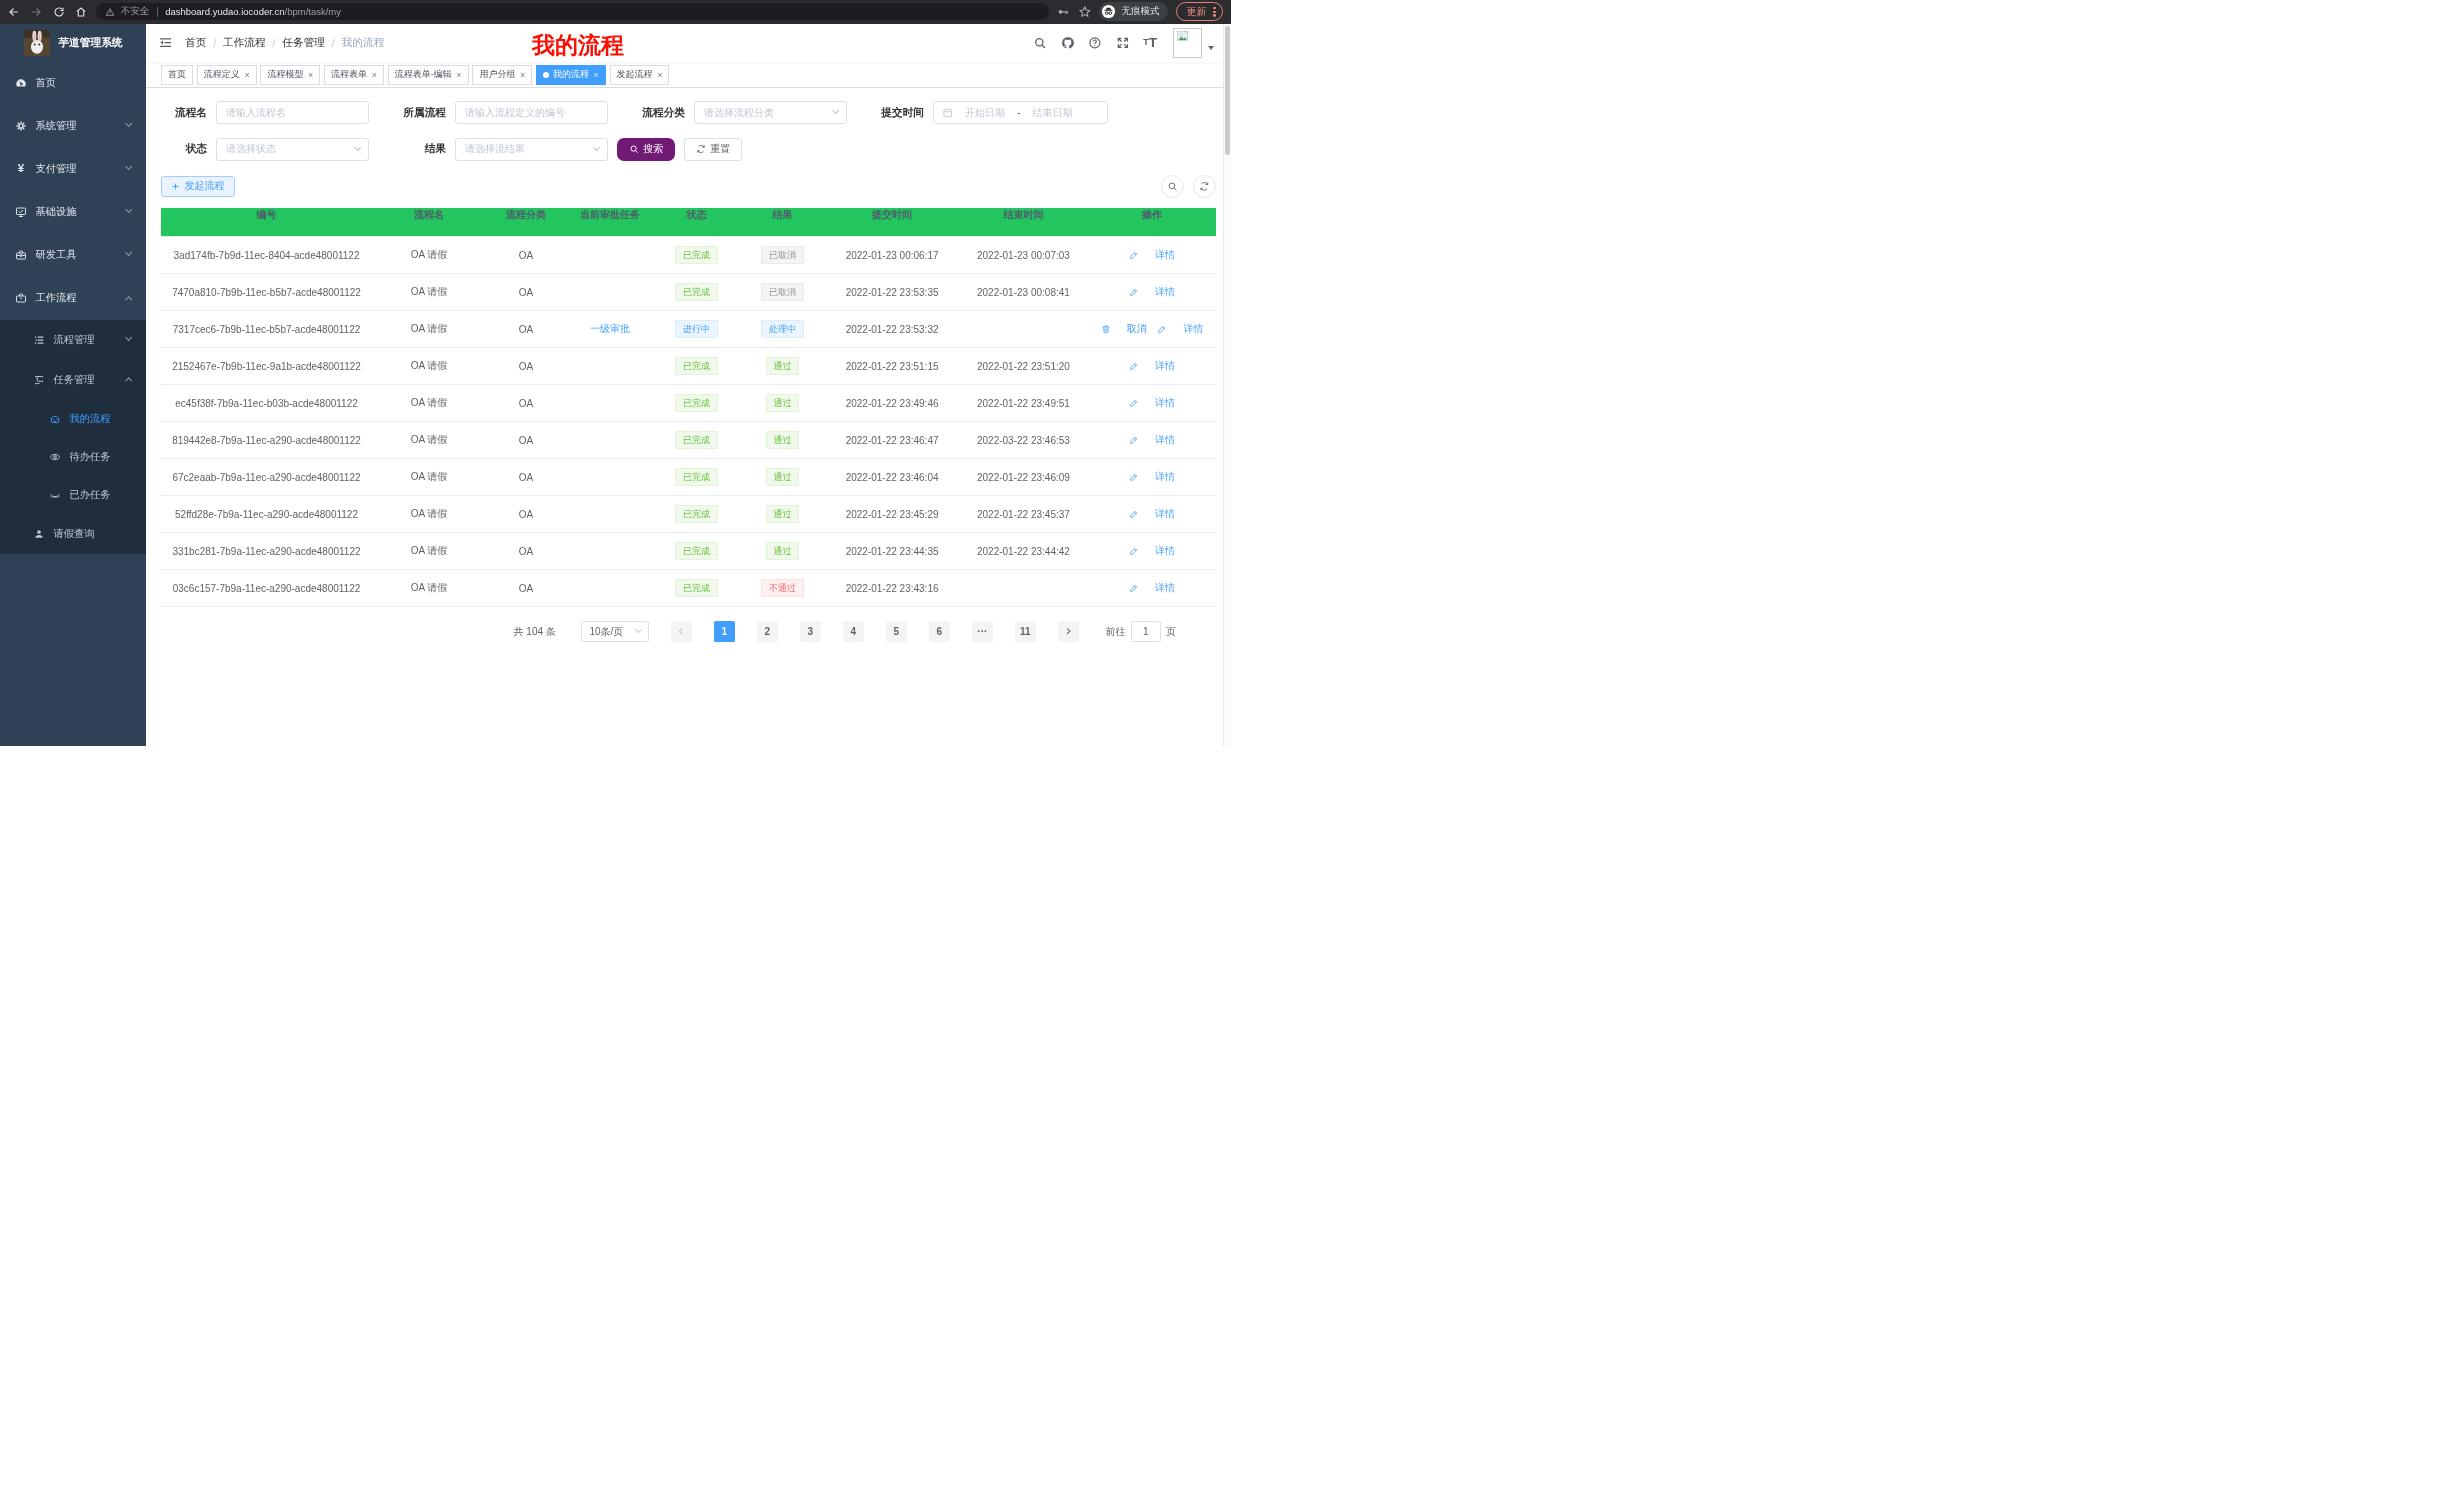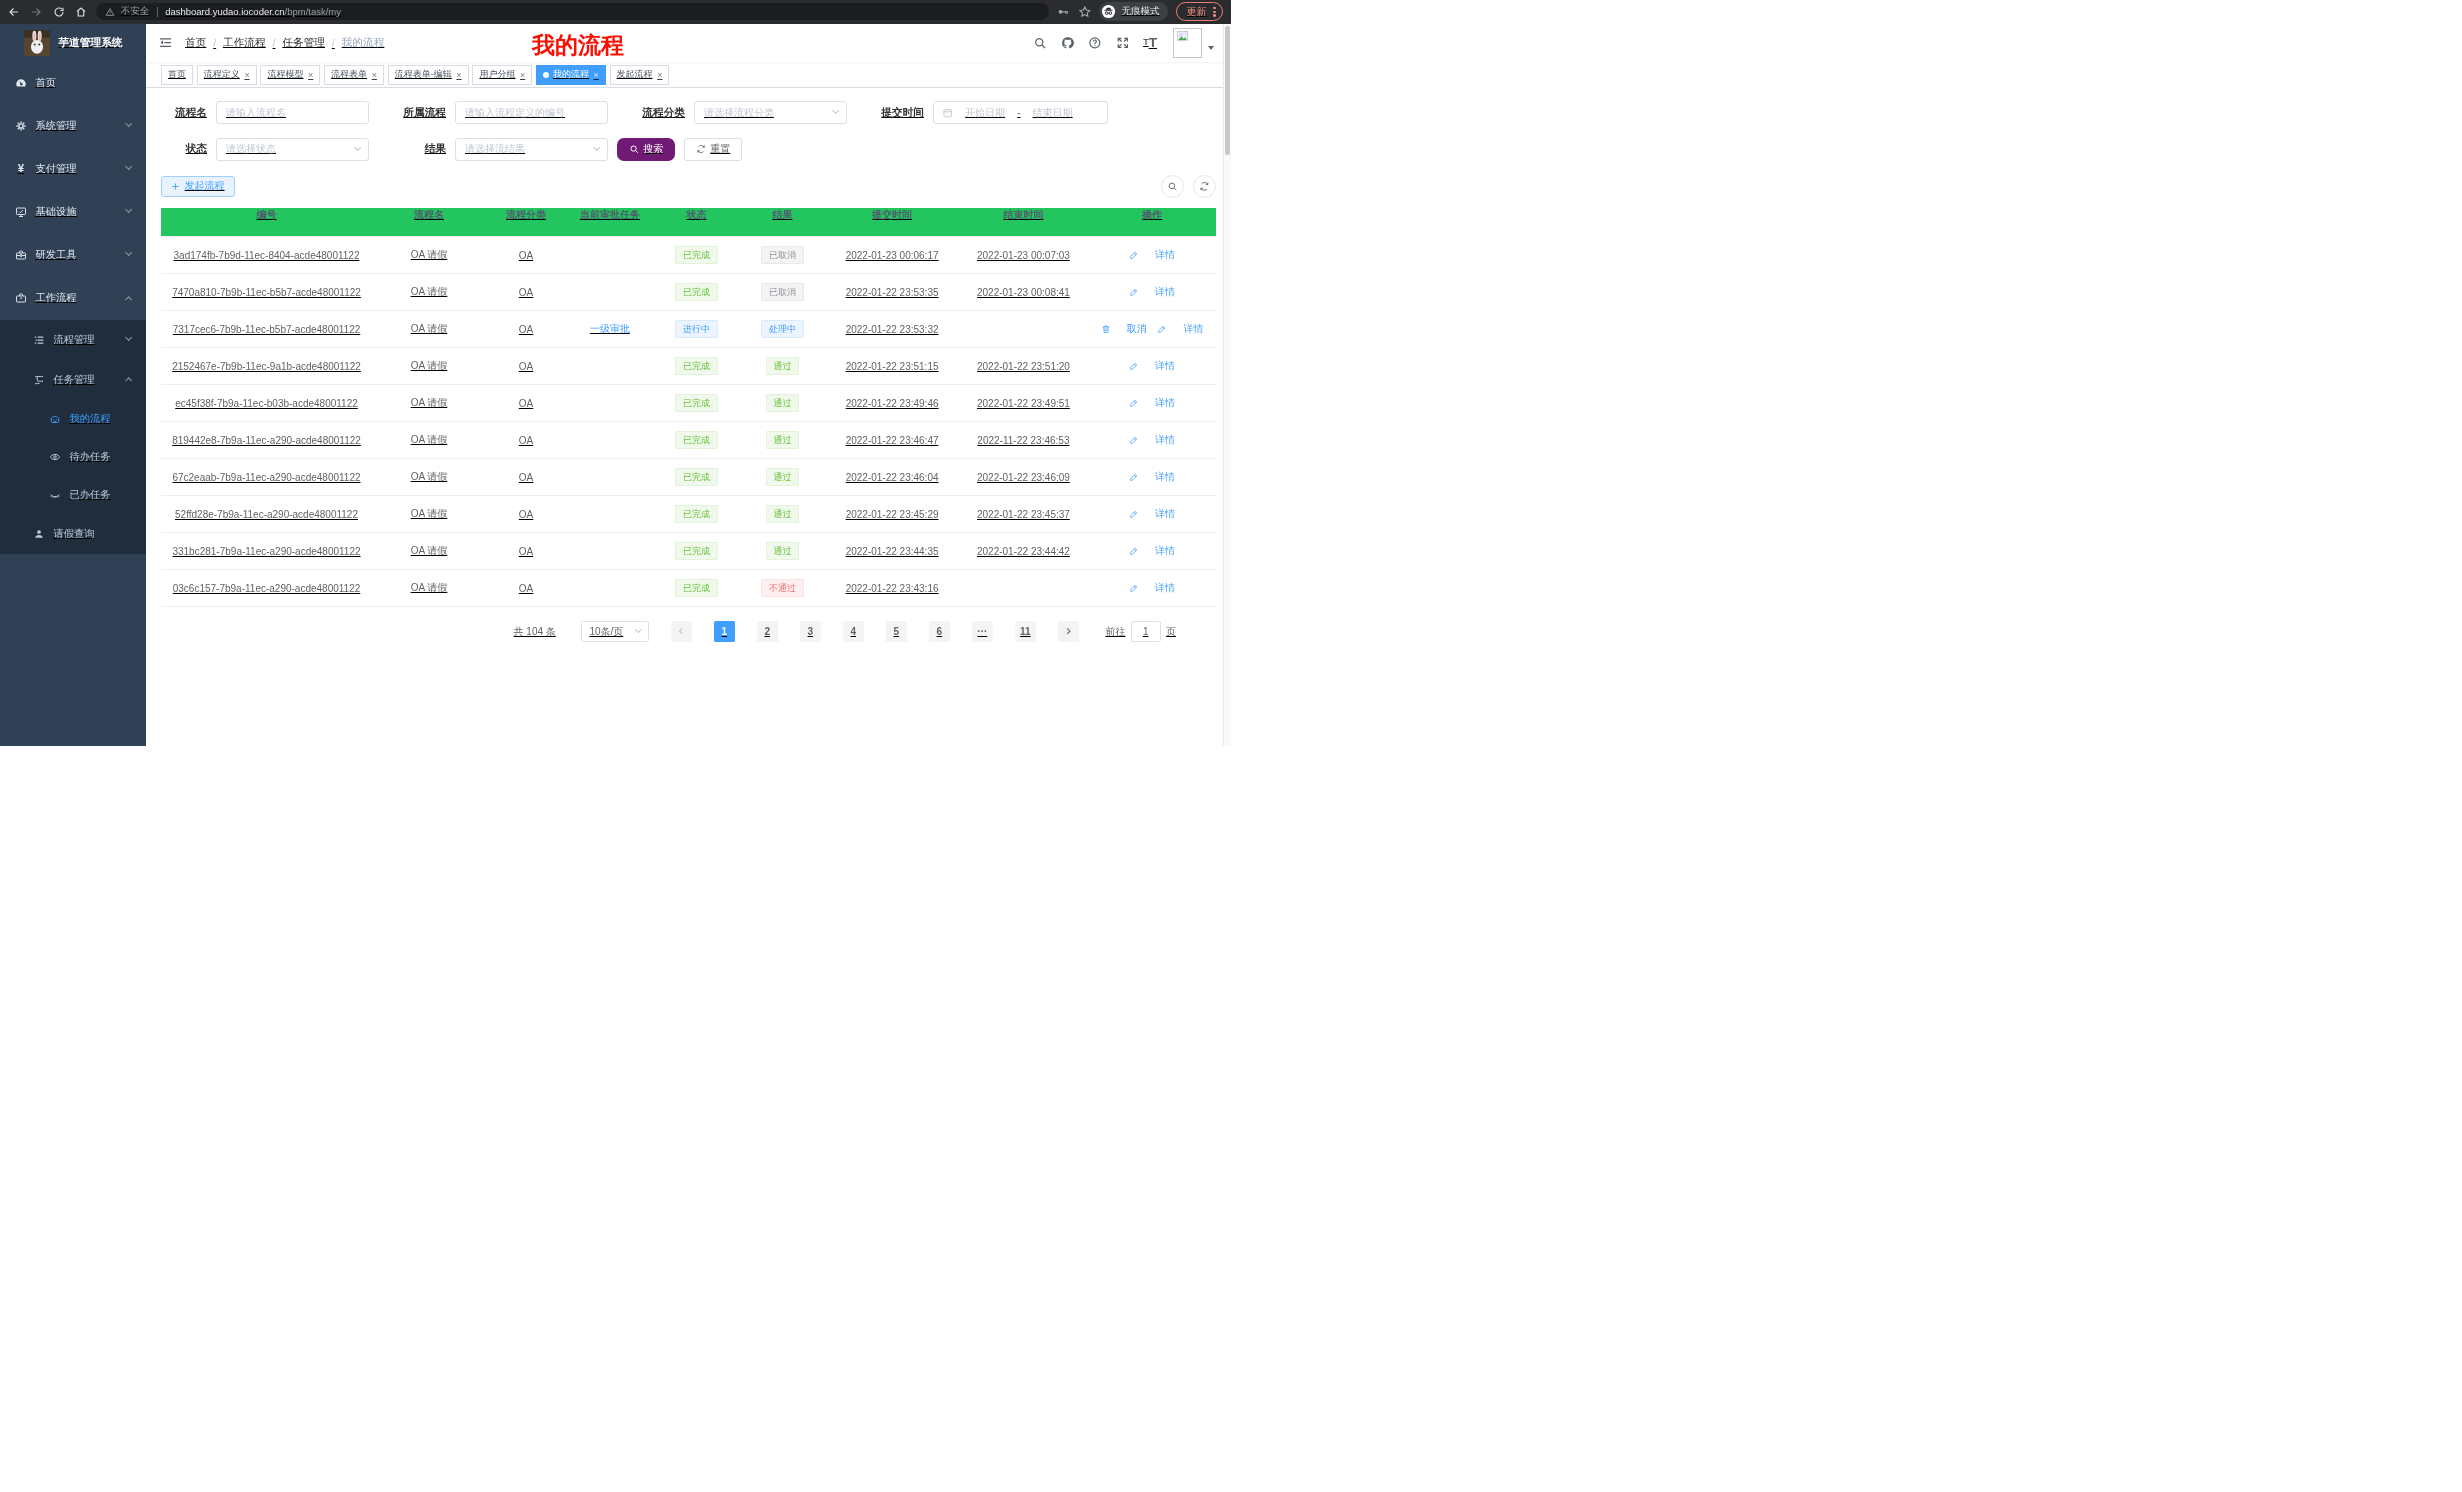--- a/index.html
+++ b/index.html
@@ -1,18 +1,18 @@
 <!DOCTYPE html>
 <html style="font-size:12px"><head>
 <meta charset="utf-8">
 <style>
   * { margin:0; padding:0; box-sizing:border-box; }
   html,body { width:1231px; height:746px; overflow:hidden; background:#fff;
     font-family:"Liberation Sans", sans-serif; }
-  .screen { position:relative; width:1231px; height:746px;text-decoration:underline; }
+  .screen { position:relative; width:1231px; height:746px; }
 
   
   .chrome { height:23.6px; background:#2b2c2f; display:flex; align-items:center;
     padding:0 7.6px 0 6px; gap:7.6px; }
   .chrome .nav-ic { width:15px; height:15px; color:#dadce0; flex:none; display:flex;
     align-items:center; justify-content:center; cursor:pointer; }
   .chrome .nav-ic svg { width:12px; height:12px; }
   .chrome .nav-ic.dim { color:#73777c; }
   .url-pill { flex:1; height:16.7px; background:#1c1d20; border-radius:9px; display:flex;
     align-items:center; padding:0 9px; gap:5.3px; font-size:9.5px; min-width:0; }
@@ -685,21 +685,21 @@
                   </span></div>
               </div>
               <div class="tbl-row">
                 <div class="td col-id">819442e8-7b9a-11ec-a290-acde48001122</div>
                 <div class="td col-name">OA 请假</div>
                 <div class="td col-cat">OA</div>
                 <div class="td col-task"></div>
                 <div class="td col-status"><span class="badge success">已完成</span></div>
                 <div class="td col-result"><span class="badge success">通过</span></div>
                 <div class="td col-time">2022-01-22 23:46:47</div>
-                <div class="td col-time2">2022-11-22 23:46:53</div>
+                <div class="td col-time2">2022-03-22 23:46:53</div>
                 <div class="td col-act"><span class="act-link">
                     <span style="display: inline-flex;">
                       <svg viewBox="0 0 24 24" fill="none" stroke="currentColor" stroke-width="1.9" style="width: 10px; height: 10px;">
                         <path d="M14.5 5.5l4 4L8 20H4v-4z"></path>
                         <path d="M12.3 7.7l4 4"></path>
                       </svg>
                     </span>
                     <span>详情</span>
                   </span></div>
               </div>

